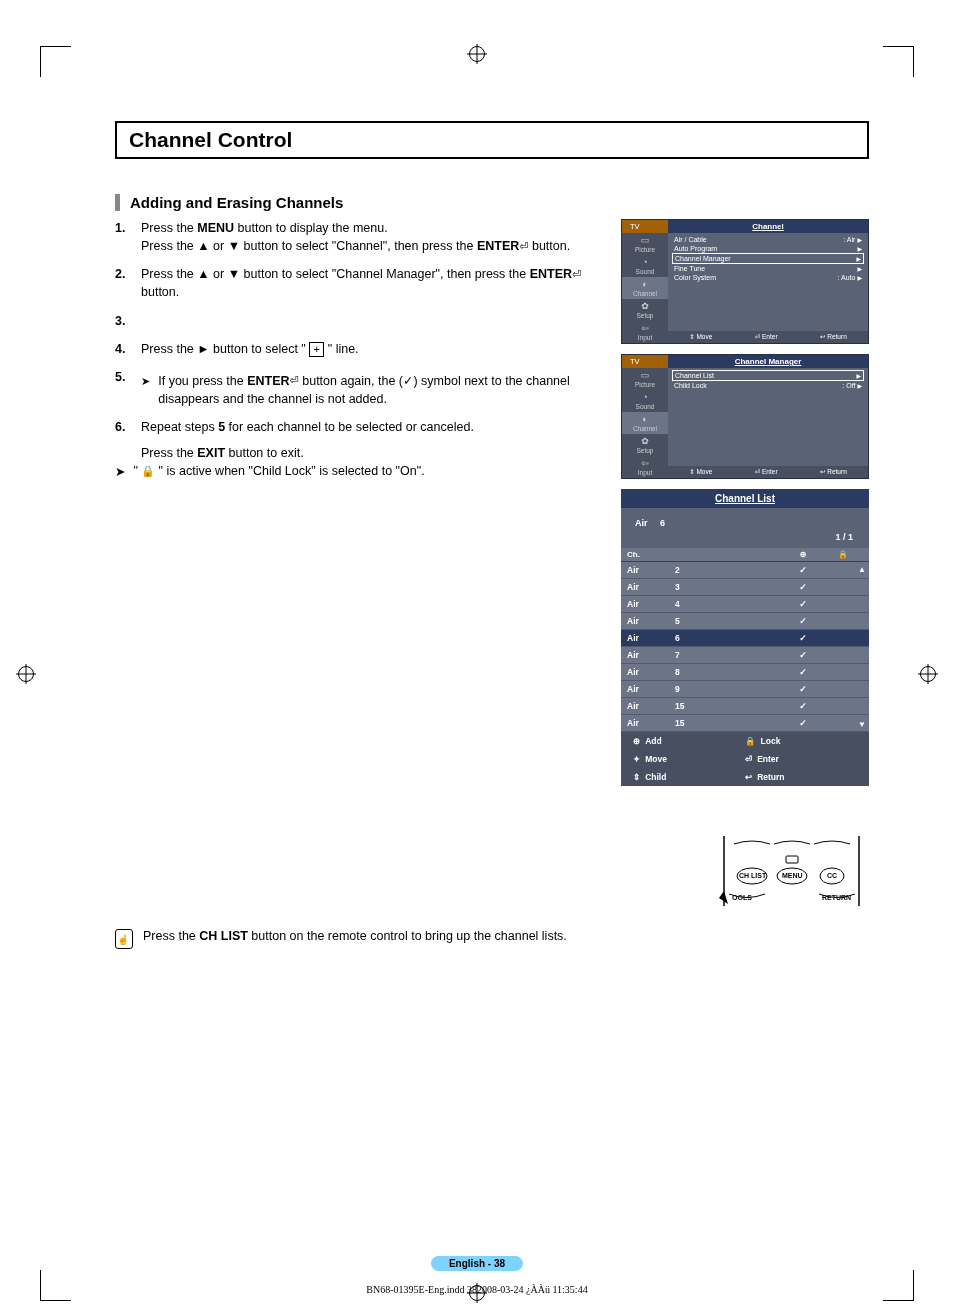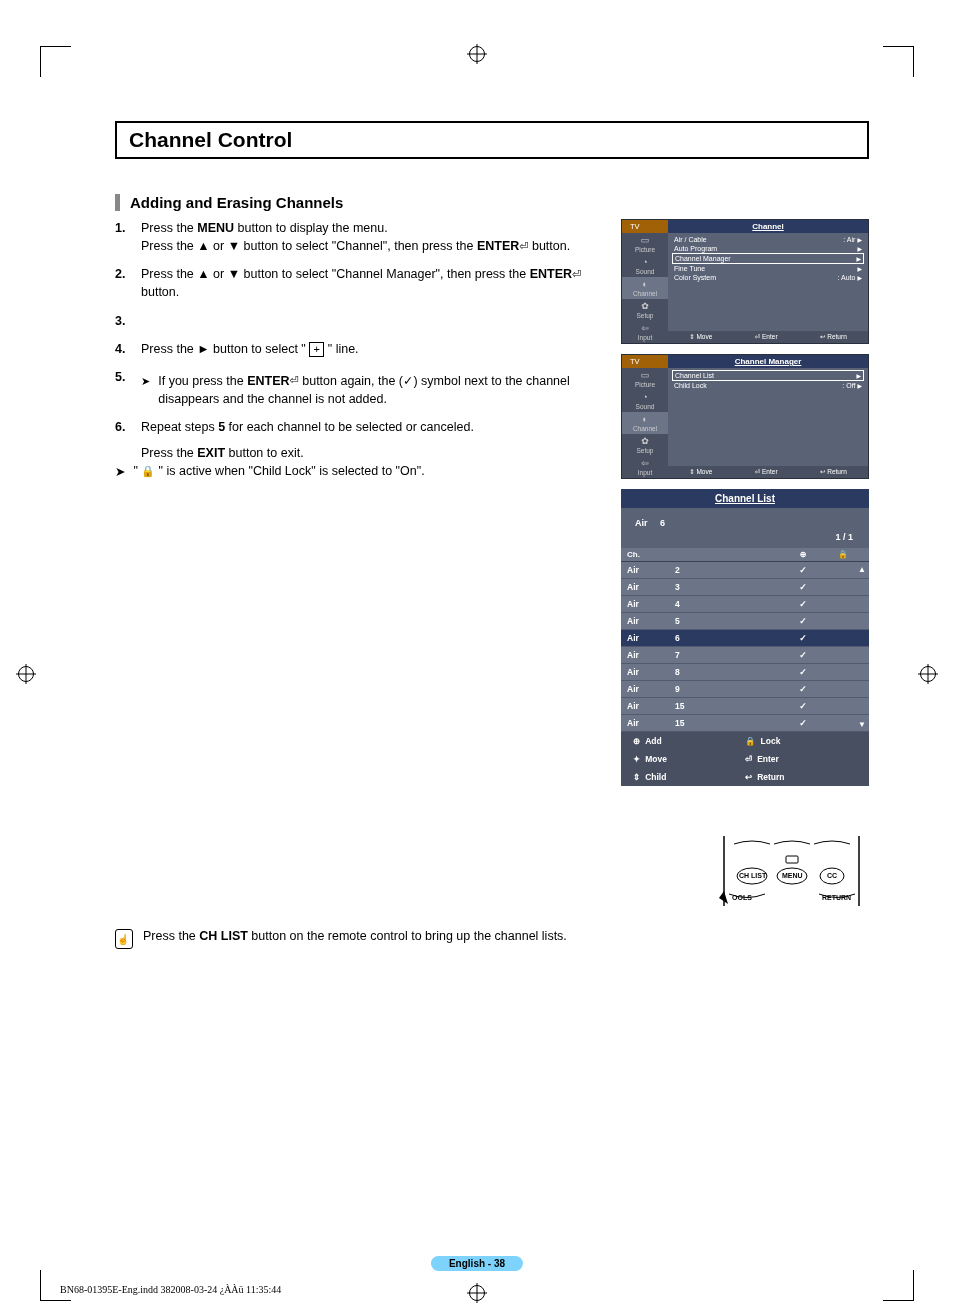--- a/index.html
+++ b/index.html
@@ -65,21 +65,21 @@
 .chlist-scroll-dn{position:absolute;right:3px;bottom:3px;color:#fff;font-size:8px}
 .chlist-foot{background:#484f60}
 .chlist-foot-row{display:flex;padding:4px 12px;font-size:8.5px;font-weight:bold}
 .chlist-foot-row>div{flex:1;display:flex;gap:5px;align-items:center}
 .remote{position:relative;width:155px;height:70px;margin-left:auto}
 .remote svg{width:100%;height:100%}
 .remote-btn{position:absolute;font-size:7px;font-weight:bold;text-align:center}
 .chlist-tip{display:flex;gap:10px;margin-top:20px;font-size:12.5px;align-items:flex-start}
 .tip-icon{border:1px solid #000;border-radius:3px;width:16px;height:18px;display:flex;align-items:center;justify-content:center;font-size:10px;flex-shrink:0}
 .page-num{position:absolute;bottom:60px;left:50%;transform:translateX(-50%);background:#7dd3fc;border-radius:10px;padding:2px 18px;font-size:10px;font-weight:bold}
-.pfoot{position:absolute;bottom:36px;left:60px;right:60px;display:flex;justify-content:flex-start;font-size:10px;font-family:'Times New Roman',serif}
+.pfoot{position:absolute;bottom:36px;left:60px;right:60px;display:flex;justify-content:center;font-size:10px;font-family:'Times New Roman',serif}
 </style>
 </head>
 <body>
 
 <div class="page">
 <div class="crop-tl"></div>
     <div class="crop-tr"></div>
     <div class="crop-bl"></div>
     <div class="crop-br"></div>
 <div class="reg top"></div>

